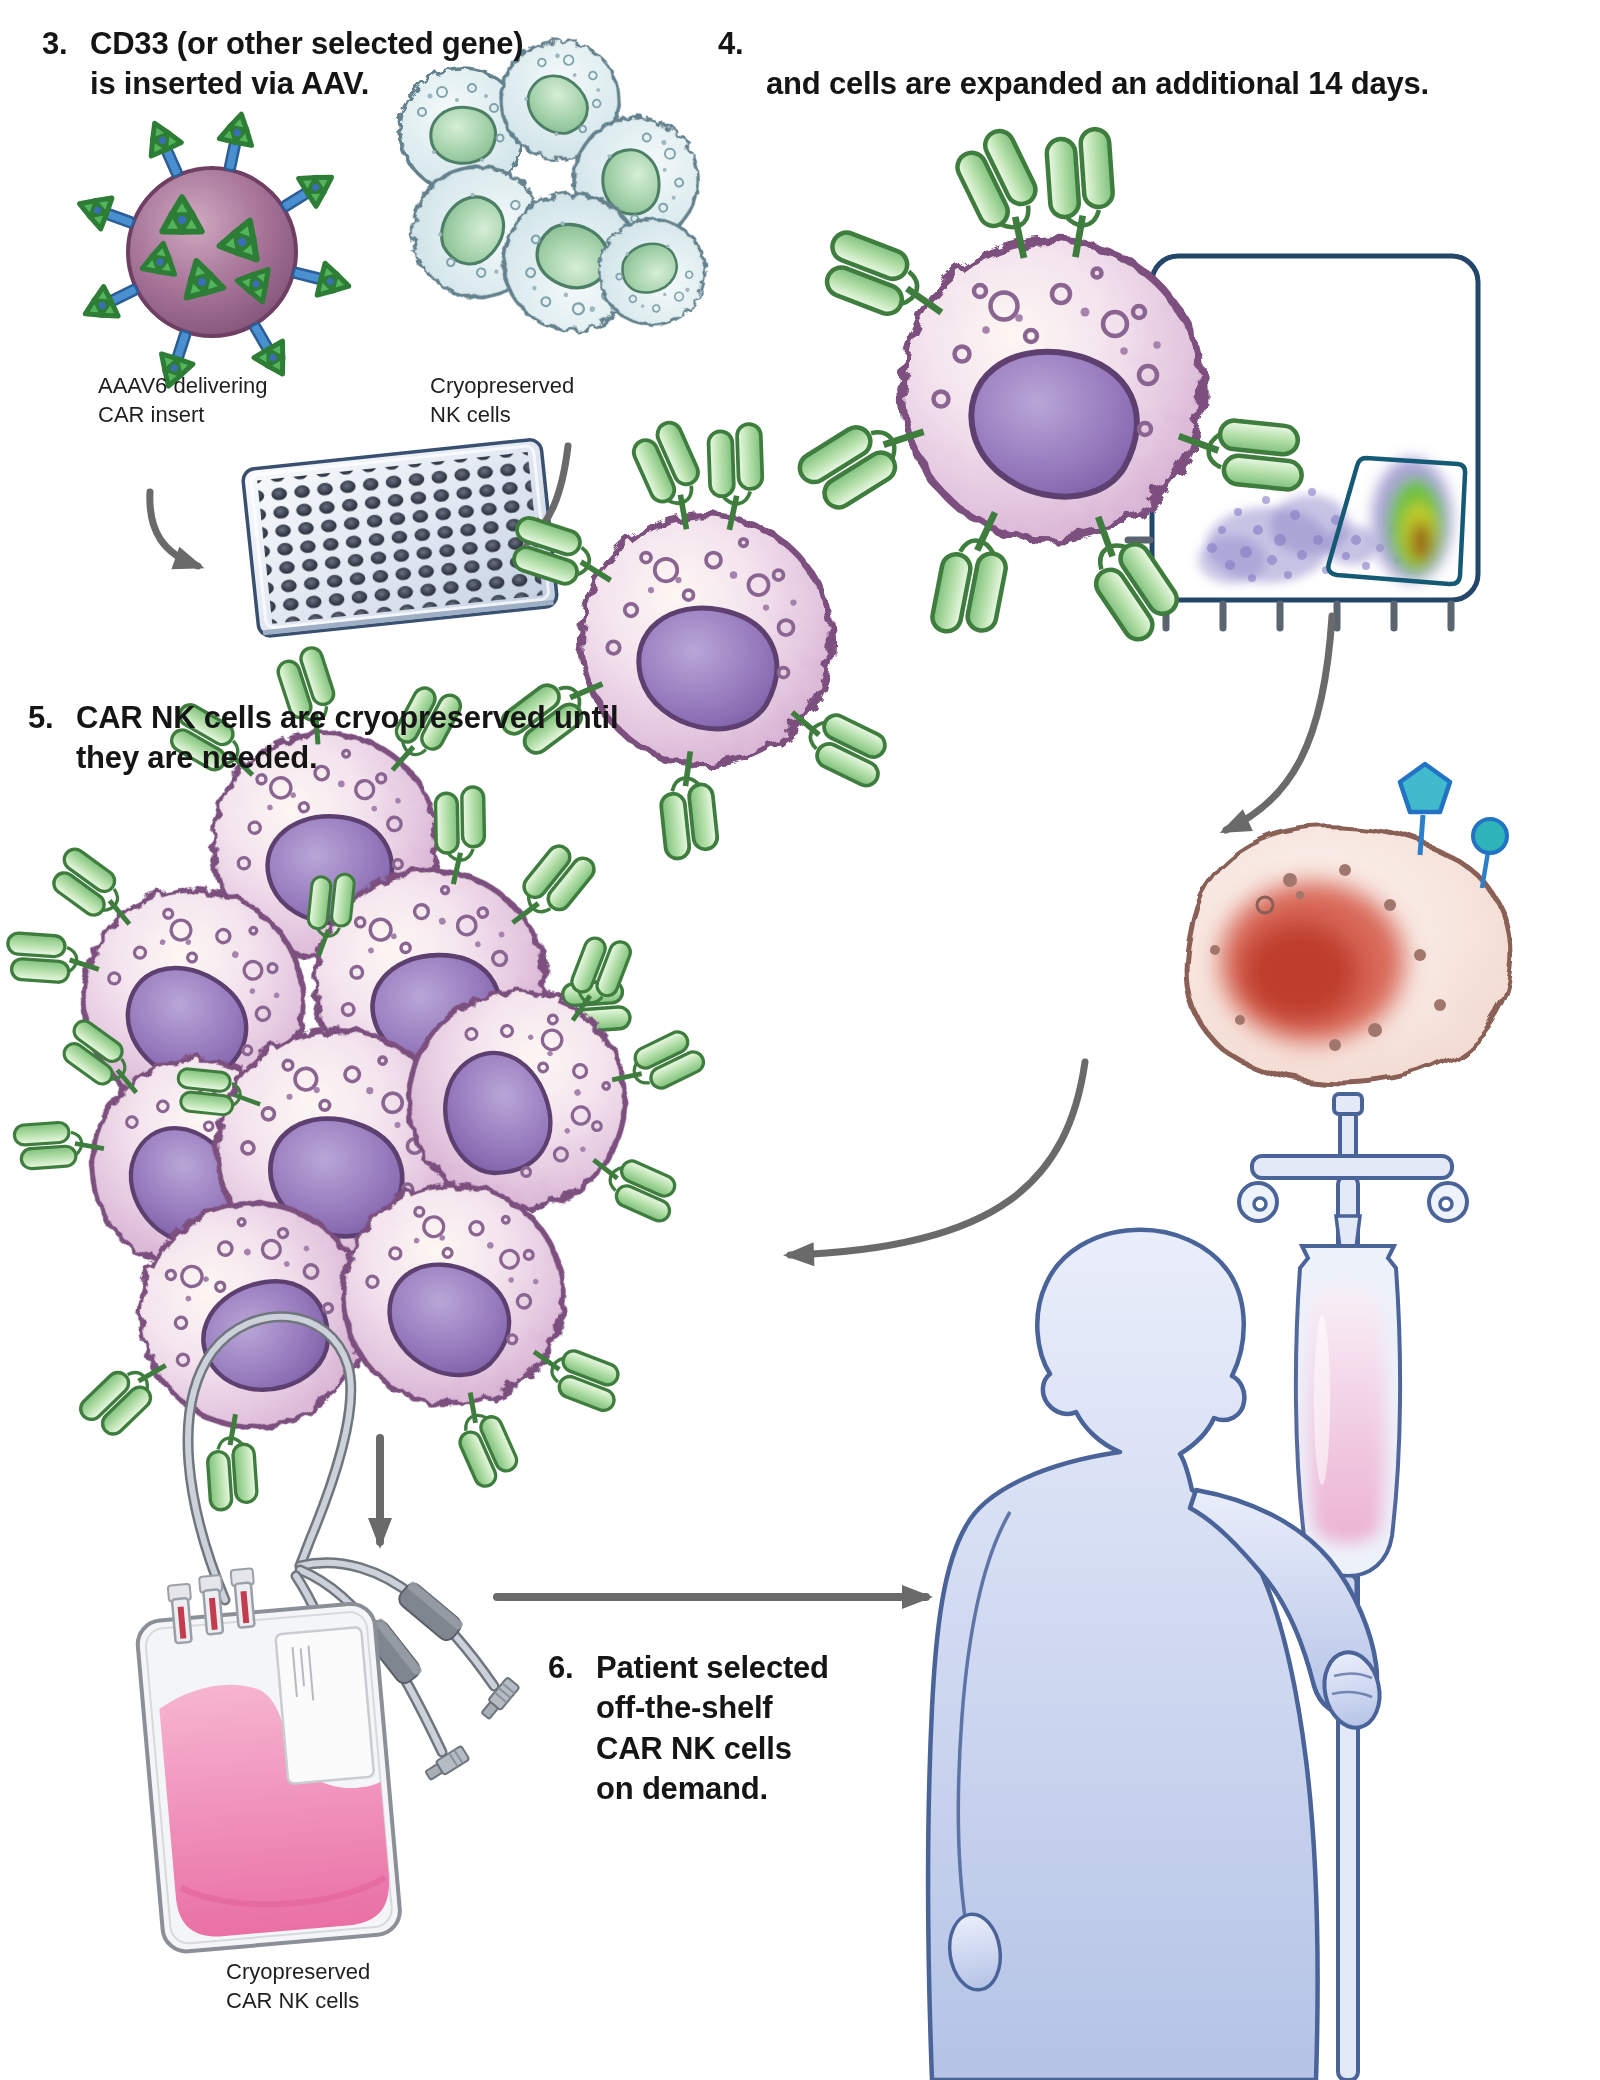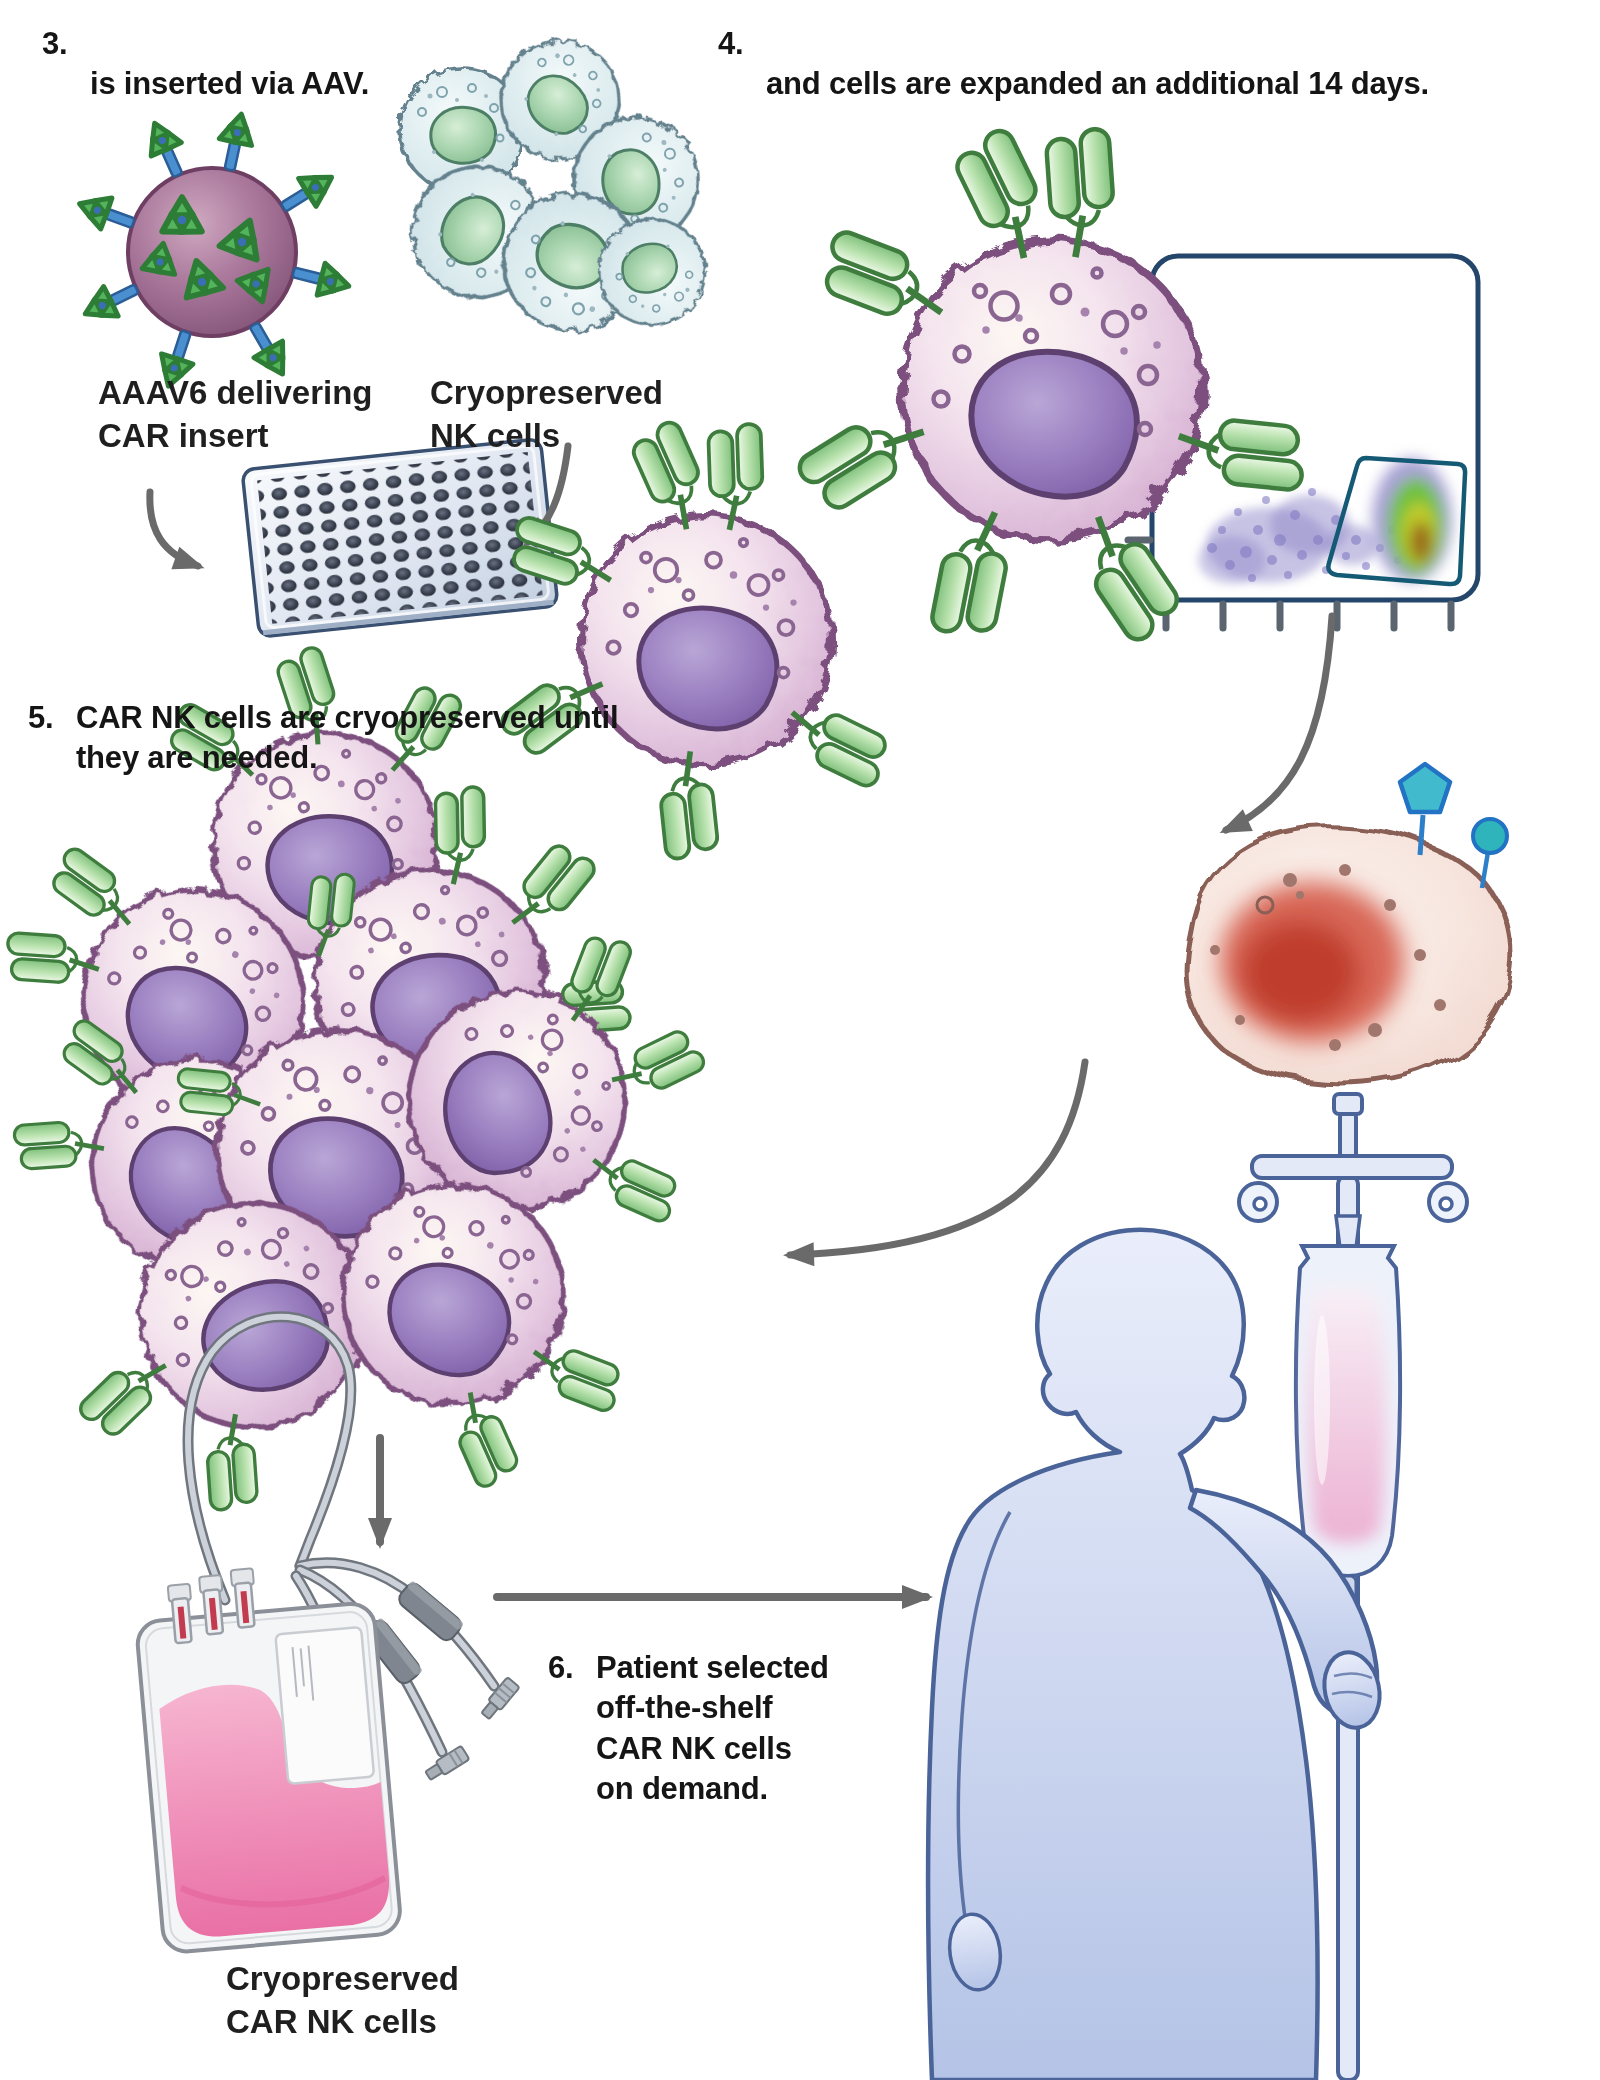--- a/index.html
+++ b/index.html
@@ -2,21 +2,21 @@
 <html><head>
 <meta charset="utf-8">
 <style>
   html,body{margin:0;padding:0;background:#fff;}
   .canvas{position:relative;width:1600px;height:2080px;background:#fff;overflow:hidden;
           font-family:"Liberation Sans", sans-serif;color:#1c1c1c;}
   svg.art{position:absolute;left:0;top:0;}
   .step{position:absolute;display:flex;gap:12px;font-weight:bold;font-size:31px;line-height:1.3;
         letter-spacing:-0.2px;color:#151515;}
   .step .num{flex:0 0 auto;min-width:36px;}
-  .lbl{position:absolute;font-size:33px;line-height:1.3;font-weight:bold;color:#1f1f1f;}
+  .lbl{position:absolute;font-size:22px;line-height:1.3;font-weight:normal;color:#1f1f1f;}
 </style>
 </head>
 <body>
 
 <div class="canvas">
 
 <svg class="art" width="1600" height="2080" viewBox="0 0 1600 2080">
   <defs>
     <filter id="rough" x="-30%" y="-30%" width="160%" height="160%">
       <feTurbulence type="fractalNoise" baseFrequency="0.07" numOctaves="3" seed="7" result="n"></feTurbulence>
@@ -512,21 +512,21 @@
          C 1304,1646 1288,1604 1262,1574
          C 1240,1548 1216,1522 1190,1508 Z" fill="url(#patientGrad)" stroke="#4a6399" stroke-width="4.5" stroke-linejoin="round"></path>
     <ellipse cx="1352" cy="1690" rx="27" ry="38" transform="rotate(-12 1352 1690)" fill="url(#patientGrad)" stroke="#4a6399" stroke-width="4"></ellipse>
     <path d="M 1334,1676 q 20,-6 38,2 M 1332,1694 q 20,-5 40,3" fill="none" stroke="#4a6399" stroke-width="2.5" opacity="0.7"></path>
   </g>
 </svg>
 
 <div class="step" style="left:42px;top:24px">
   <span class="num">3.</span>
   <span class="lines">
-    <br>
+    <span>CD33 (or other selected gene)</span><br>
     <span>is inserted via AAV.</span>
   </span>
 </div>
 
 <div class="step" style="left:718px;top:24px">
   <span class="num">4.</span>
   <span class="lines">
     <br>
     <span>and cells are expanded an additional 14 days.</span>
   </span>

